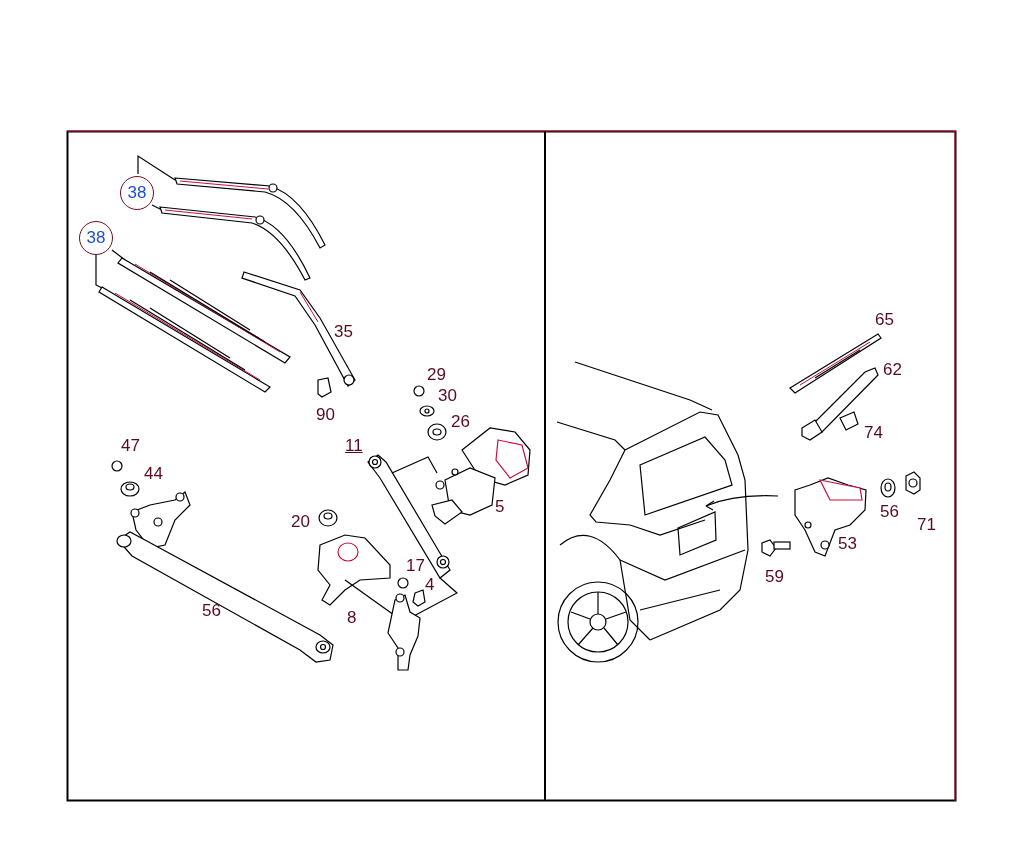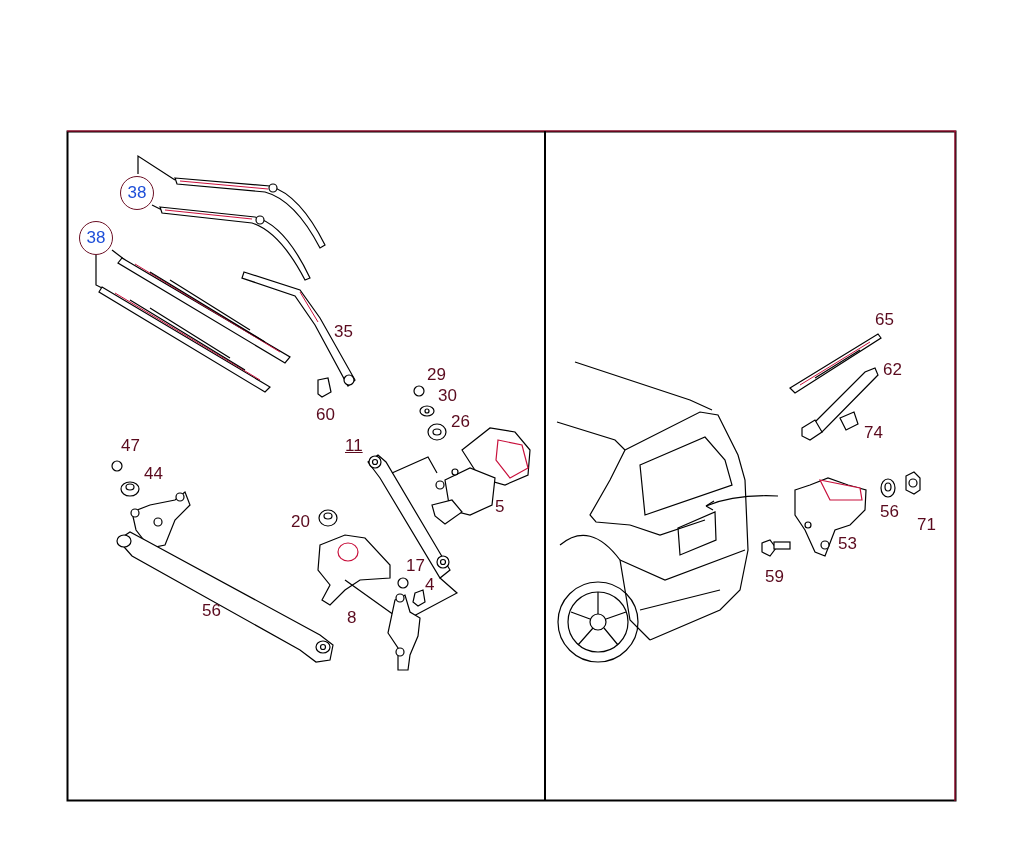--- a/index.html
+++ b/index.html
@@ -196,21 +196,21 @@
       <path class="pt" d="M906,476 L914,472 L920,478 L920,490 L914,494 L906,490 Z"></path>
       <circle class="ln" cx="913" cy="483" r="4"></circle>
     </g>
   </g>
 </svg>
 
 
 <div class="circ" style="left:120px;top:176px;">38</div>
 <div class="circ" style="left:79px;top:221px;">38</div>
 <div class="lbl" style="left:334px;top:323px;">35</div>
-<div class="lbl" style="left:316px;top:406px;">60</div>
+<div class="lbl" style="left:316px;top:406px;">90</div>
 <div class="lbl" style="left:427px;top:366px;">29</div>
 <div class="lbl" style="left:438px;top:387px;">30</div>
 <div class="lbl" style="left:451px;top:413px;">26</div>
 <div class="lbl" style="left:345px;top:437px;text-decoration:underline;">11</div>
 <div class="lbl" style="left:495px;top:498px;">5</div>
 <div class="lbl" style="left:121px;top:437px;">47</div>
 <div class="lbl" style="left:144px;top:465px;">44</div>
 <div class="lbl" style="left:291px;top:513px;">20</div>
 <div class="lbl" style="left:406px;top:557px;">17</div>
 <div class="lbl" style="left:425px;top:576px;">4</div>

